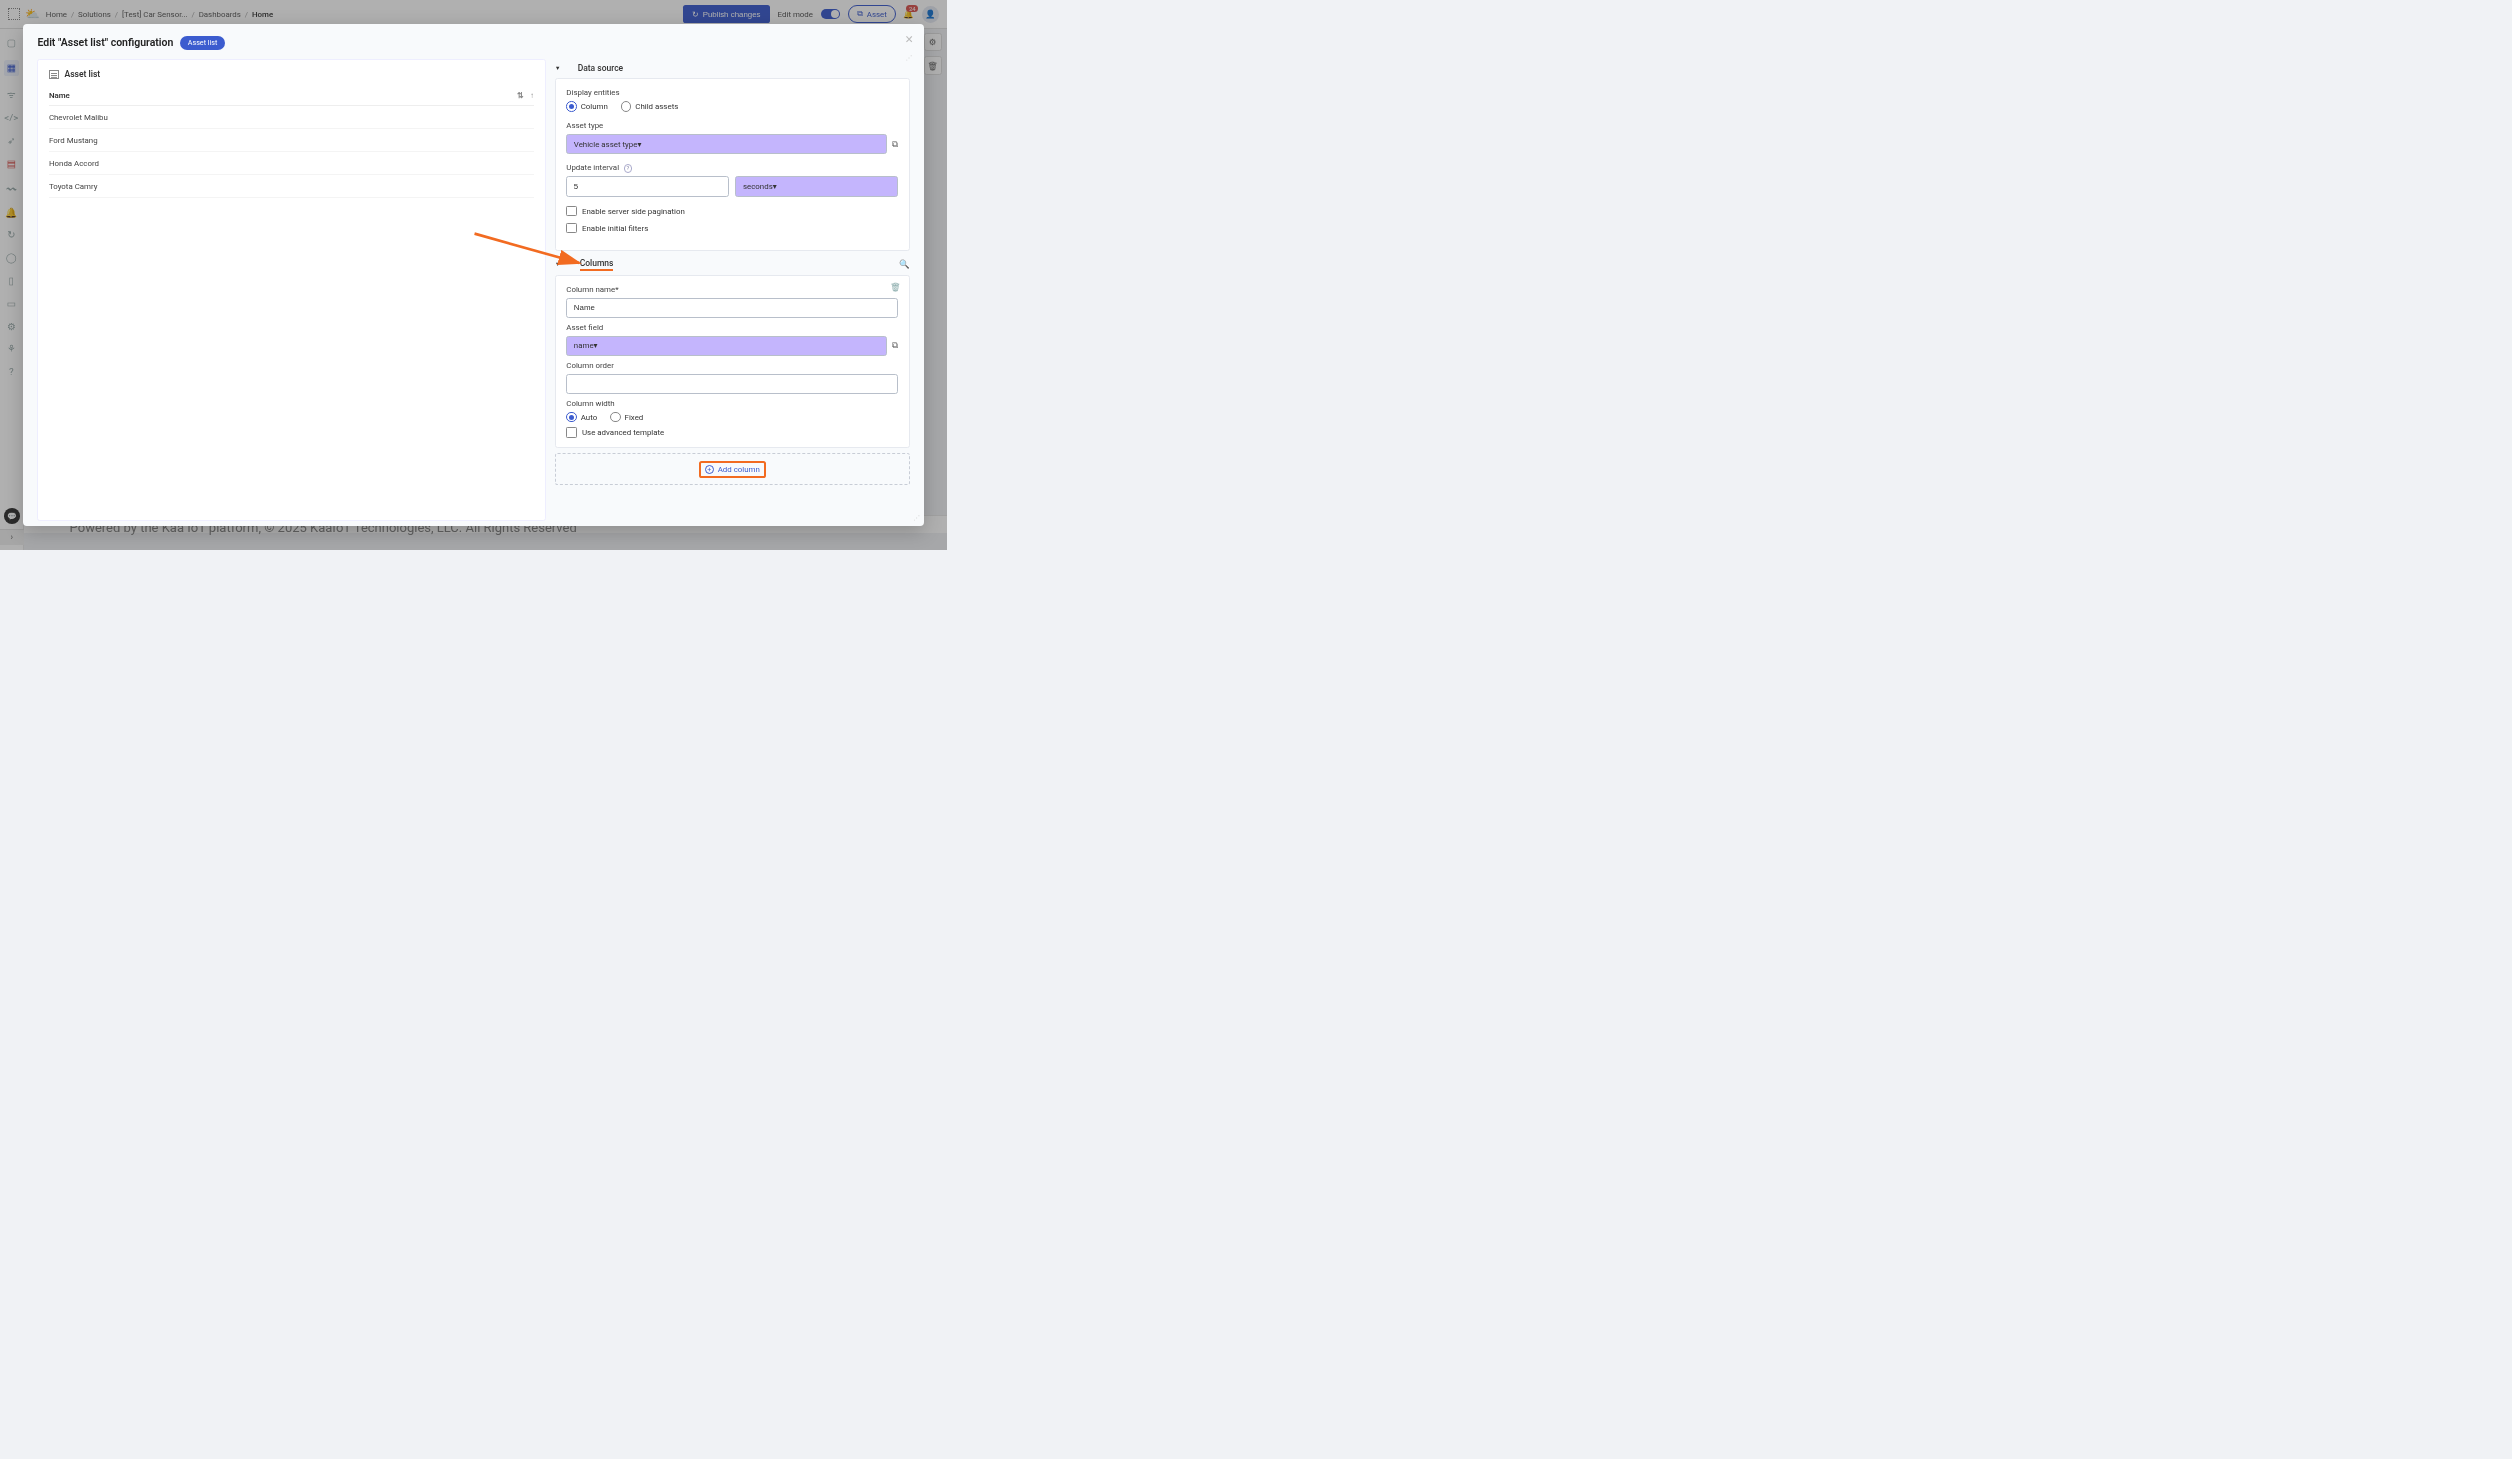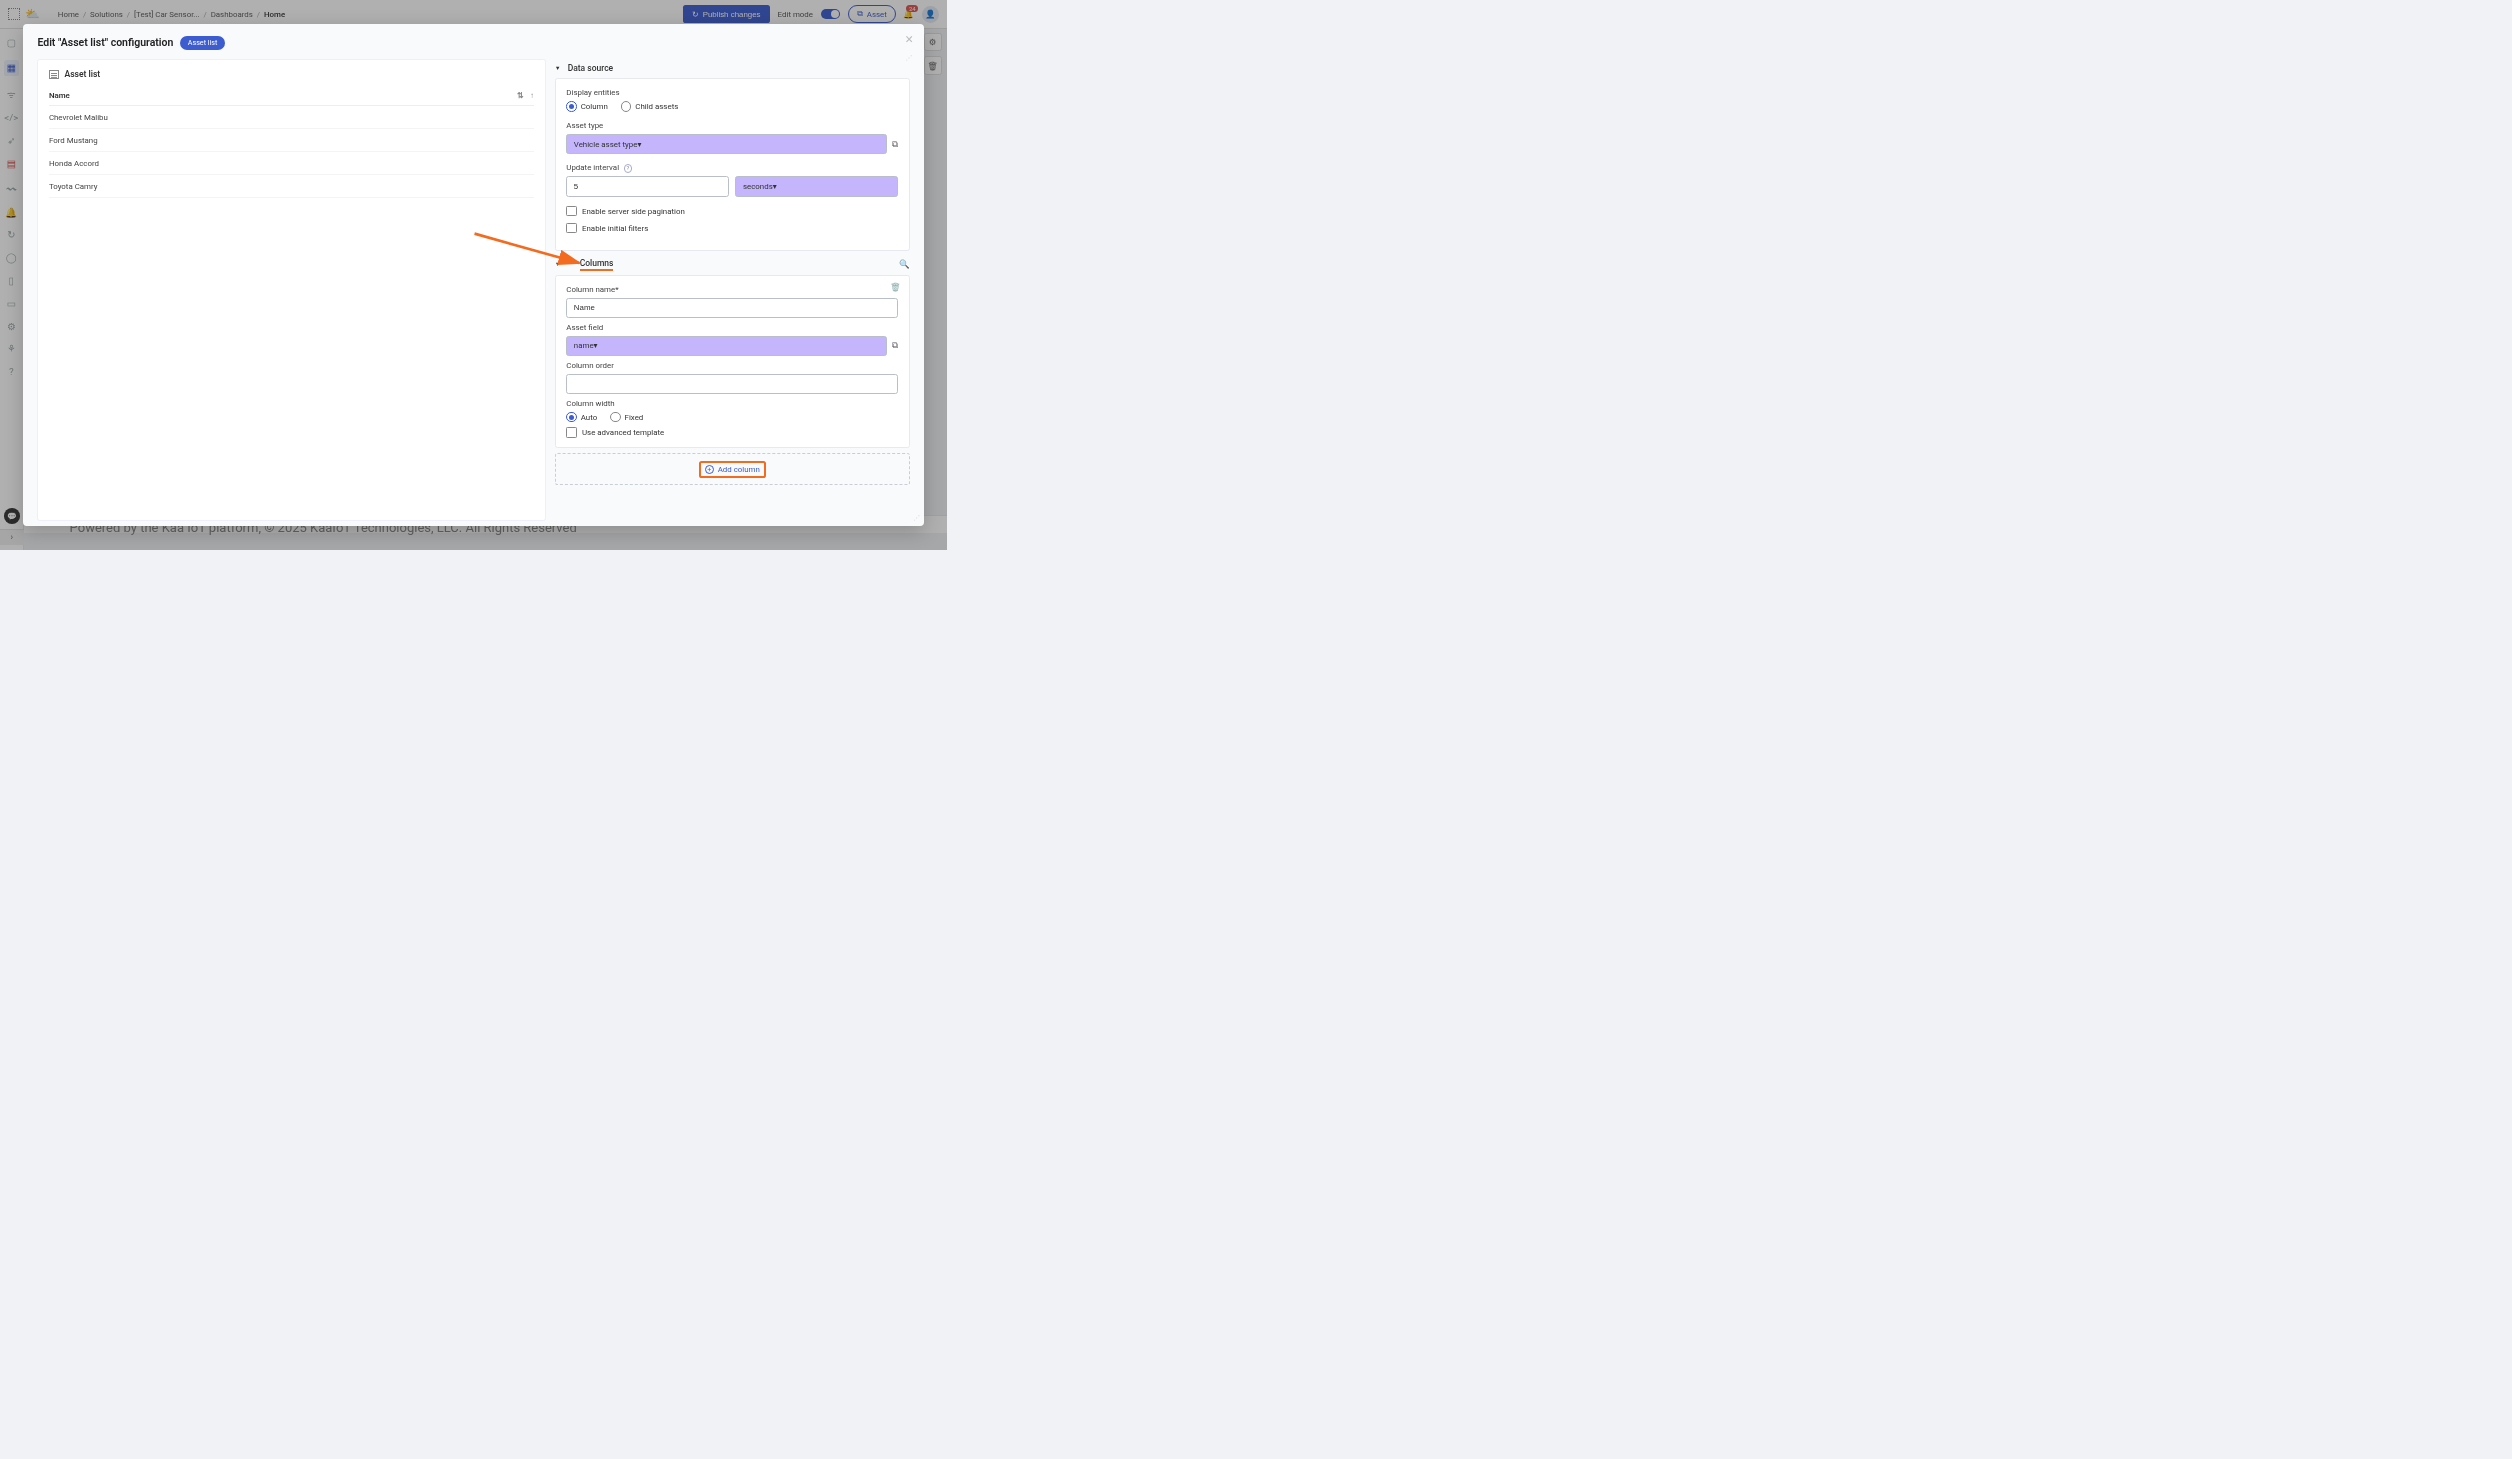--- a/index.html
+++ b/index.html
@@ -19,21 +19,21 @@
   height: 29px;
   background: #fff;
   border-bottom: 0.7px solid #e0e0e0;
   display: flex;
   align-items: center;
   padding: 0 7.9px;
   position: relative;
 }
 .navbar-left { display: flex; align-items: center; gap: 5.2px; }
 .logo-square { width: 11.8px; height: 11.8px; border: 1.3px dotted #888; }
-.breadcrumb { display: flex; align-items: center; gap: 3.9px; color: #5a5a5a; font-size: 7.9px; margin-left: 13px;}
+.breadcrumb { display: flex; align-items: center; gap: 3.9px; color: #5a5a5a; font-size: 7.9px; margin-left: 1px;}
 .breadcrumb a { color: #5a5a5a; text-decoration: none; }
 .breadcrumb .sep { color: #aaa; }
 .breadcrumb .current { color: #333; font-weight: 500; }
 .navbar-right { position: absolute; right: 7.9px; display: flex; align-items: center; gap: 7.9px; }
 .btn-primary { background: #3c5ccf; color: #fff; border: none; padding: 4.6px 9.2px; border-radius: 2.6px; font-size: 7.9px; display: inline-flex; align-items: center; gap: 3.9px; cursor: pointer; }
 .edit-mode-label { font-size: 7.9px; color: #555; }
 .toggle { width: 19.6px; height: 10.5px; background: #3c5ccf; border-radius: 6.5px; position: relative; }
 .toggle::after { content: ""; position: absolute; right: 1.3px; top: 1.3px; width: 7.9px; height: 7.9px; background: #fff; border-radius: 50%; }
 .search-pill { border: 0.7px solid #3c5ccf; border-radius: 10.5px; padding: 2.6px 7.9px; display: flex; align-items: center; gap: 3.9px; font-size: 7.9px; color: #3c5ccf; }
 .bell { position: relative; color: #666; }
@@ -80,21 +80,21 @@
 .list-icon { width: 10.5px; height: 9.2px; display: inline-block; border: 0.7px solid #888; position: relative; }
 .list-icon::before { content: ""; position: absolute; top: 2px; left: 1.3px; right: 1.3px; height: 0.7px; background: #888; box-shadow: 0 2px 0 #888, 0 3.9px 0 #888; }
 .table-head { display: flex; justify-content: space-between; align-items: center; padding: 5.2px 0; border-bottom: 0.7px solid #eee; font-weight: 600; font-size: 7.9px; color: #333; }
 .table-head-icons { display: flex; gap: 6.5px; color: #888; font-size: 7.9px;}
 .table-row { padding: 6.5px 0; font-size: 7.9px; color: #444; border-bottom: 0.7px solid #f4f4f4; }
 
 .config-pane { width: 360px; overflow-y: auto; padding-right: 5.2px; padding-bottom: 2.6px;}
 .config-pane::-webkit-scrollbar { width: 3.9px; }
 .config-pane::-webkit-scrollbar-thumb { background: #c8cdd6; border-radius: 2px; }
 
-.section-header { display: flex; align-items: center; gap: 7px; font-size: 8.5px; font-weight: 500; color: #333; margin: 3.9px 0 5.2px; cursor: pointer;}
+.section-header { display: flex; align-items: center; gap: 17px; font-size: 8.5px; font-weight: 500; color: #333; margin: 3.9px 0 5.2px; cursor: pointer;}
 .section-header .caret { font-size: 5.9px; }
 .panel { background: #fff; border: 0.7px solid #e6e9ef; border-radius: 2.6px; padding: 9.2px 10.5px; margin-bottom: 6.5px; }
 .field-label { font-size: 7.9px; color: #444; margin-bottom: 3.9px; display: block; }
 .radio-row { display: flex; gap: 13px; align-items: center; margin-bottom: 9.2px; }
 .radio-item { display: flex; align-items: center; gap: 3.9px; font-size: 7.9px; color: #333; }
 .radio-outer { width: 10.5px; height: 10.5px; border: 1.3px solid #888; border-radius: 50%; display: flex; align-items: center; justify-content: center; }
 .radio-outer.selected { border-color: #3c5ccf; }
 .radio-outer.selected::after { content:""; width: 5.2px; height: 5.2px; background: #3c5ccf; border-radius: 50%; }
 .select-row { display: flex; gap: 5.2px; align-items: center; margin-bottom: 9.2px; }
 .select-box { flex: 1; border: 0.7px solid #b8bfca; border-radius: 2.6px; padding: 4.6px 6.5px; font-size: 7.9px; background: #c4b5fd; display: flex; justify-content: flex-start; align-items: center; color: #333;}

